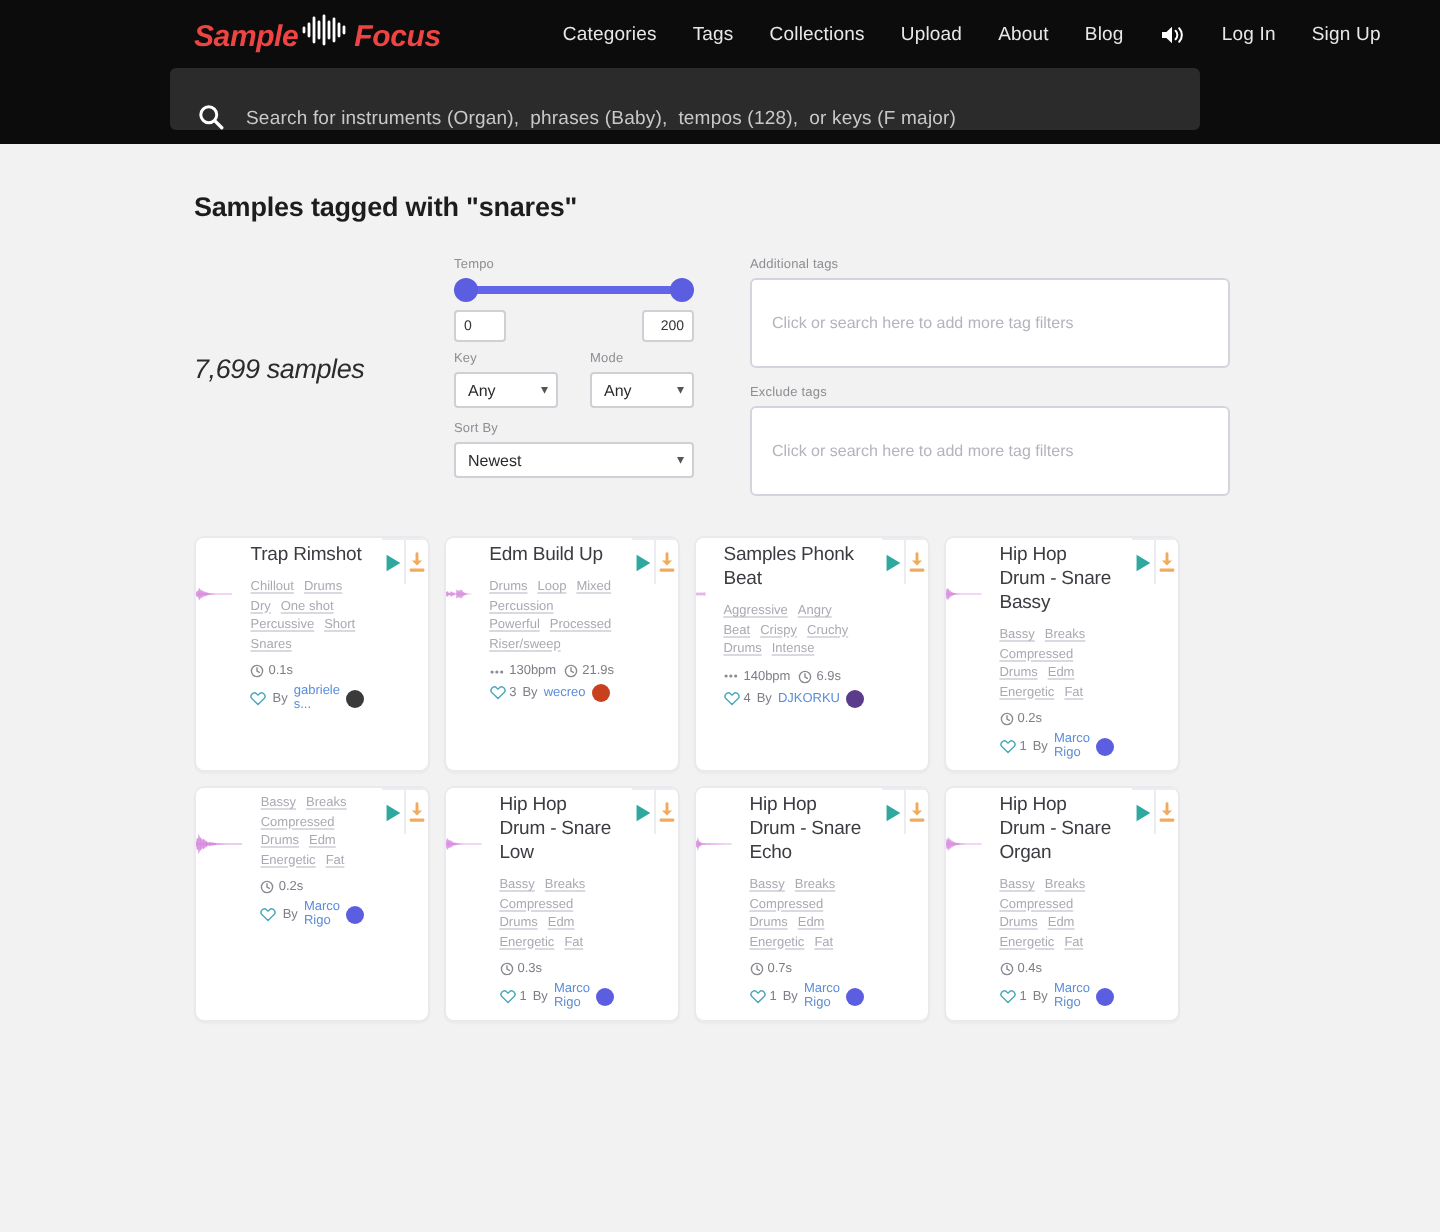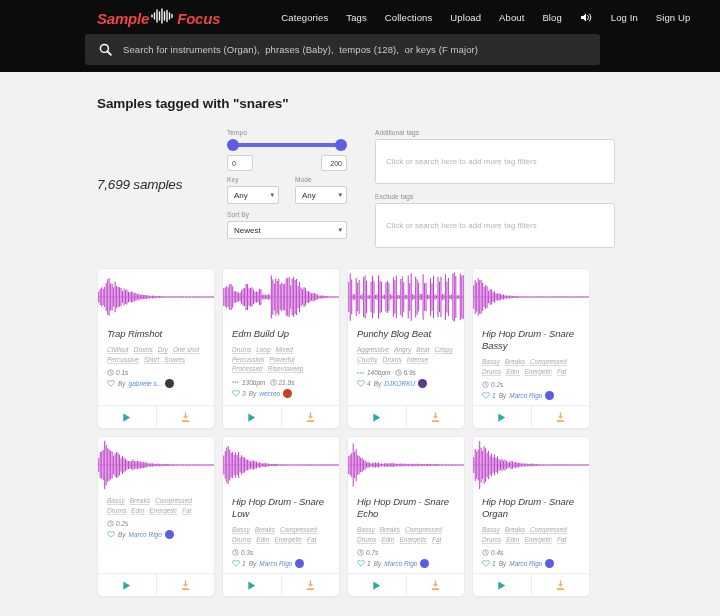--- a/index.html
+++ b/index.html
@@ -49,21 +49,21 @@
   .speaker-icon { display: flex; align-items: center; }
 
   .searchbar-wrap {
     padding: 0 120px 0 85px;
   }
   .searchbar {
     background: #2b2b2b;
     border-radius: 3px;
     height: 31px;
     display: flex;
-    align-items: center;
+    align-items: flex-end;
     padding: 0 0 0 14px;
     margin-left: 0;
     width: 515px;
   }
   .searchbar .mag { margin-right: 11px; display: flex; }
   .searchbar input {
     background: transparent;
     border: 0;
     outline: 0;
     color: #d7d7d7;
@@ -183,23 +183,22 @@
     grid-template-columns: repeat(4, 118px);
     gap: 7px 7px;
     margin-top: 20px;
   }
   .card {
     background: #ffffff;
     border: 1px solid #e9e9ee;
     border-radius: 5px;
     overflow: hidden;
     display: flex;
-    flex-direction: column;
+    flex-direction: row;
     box-shadow: 0 1px 1px rgba(0,0,0,0.03);
-    font-style: italic;
   }
   .wave-box {
     height: 56px;
     background: #fff;
     display: flex;
     align-items: center;
     justify-content: center;
     overflow: hidden;
   }
   .wave-box svg { display: block; }
@@ -724,21 +723,21 @@
               <line x1="111.19" y1="26.10" x2="111.19" y2="29.90"></line>
               <line x1="112.71" y1="26.30" x2="112.71" y2="29.70"></line>
               <line x1="114.22" y1="4.31" x2="114.22" y2="51.69"></line>
               <line x1="115.73" y1="6.34" x2="115.73" y2="49.66"></line>
               <line x1="117.24" y1="5.69" x2="117.24" y2="50.31"></line>
             </g>
     <line x1="0" y1="28" x2="118" y2="28" stroke="#c55fd0" stroke-width="0.8"></line>
   </svg>
         </div>
     <div class="card-body">
-      <div class="card-title">Punchy Blog Beat</div>
+      <div class="card-title">Samples Phonk Beat</div>
       <div class="tag-list">
             <span>Aggressive</span>
             <span>Angry</span>
             <span>Beat</span>
             <span>Crispy</span>
             <span>Cruchy</span>
             <span>Drums</span>
             <span>Intense</span>
           </div>
       <div class="meta-row">

